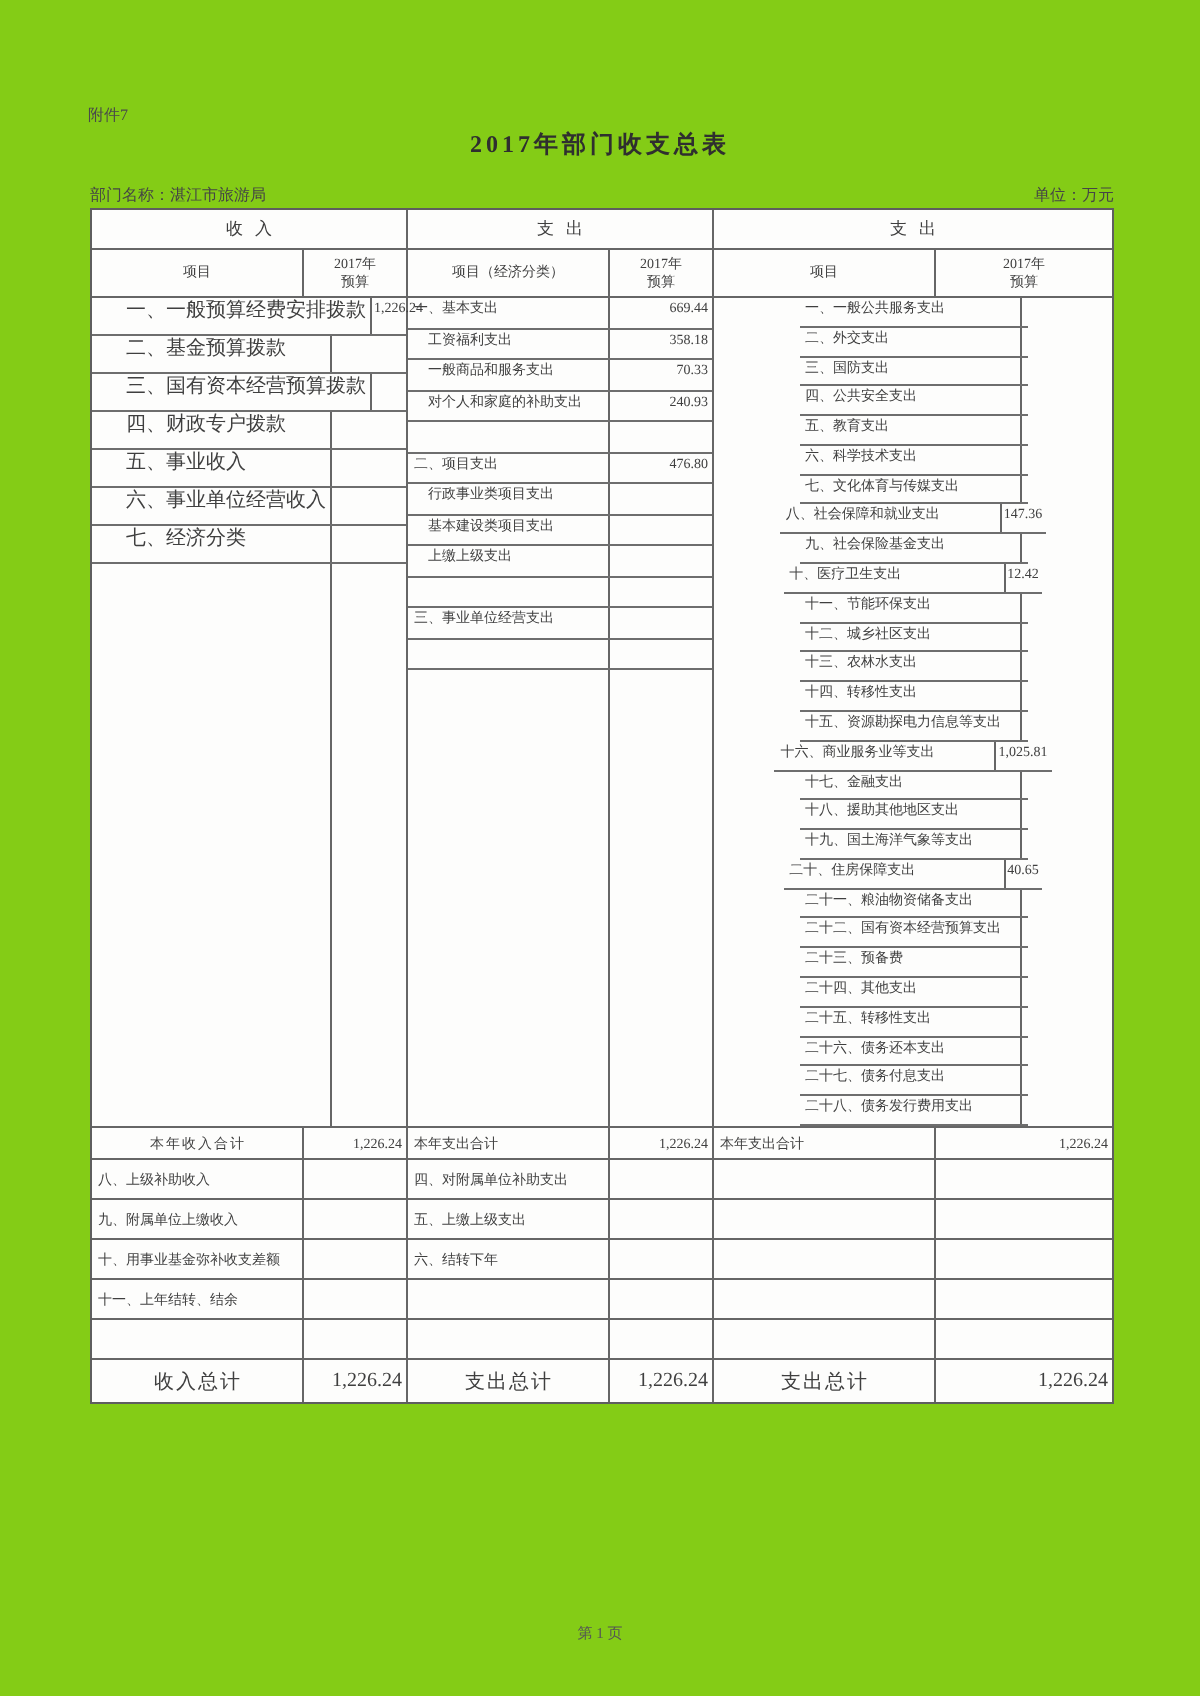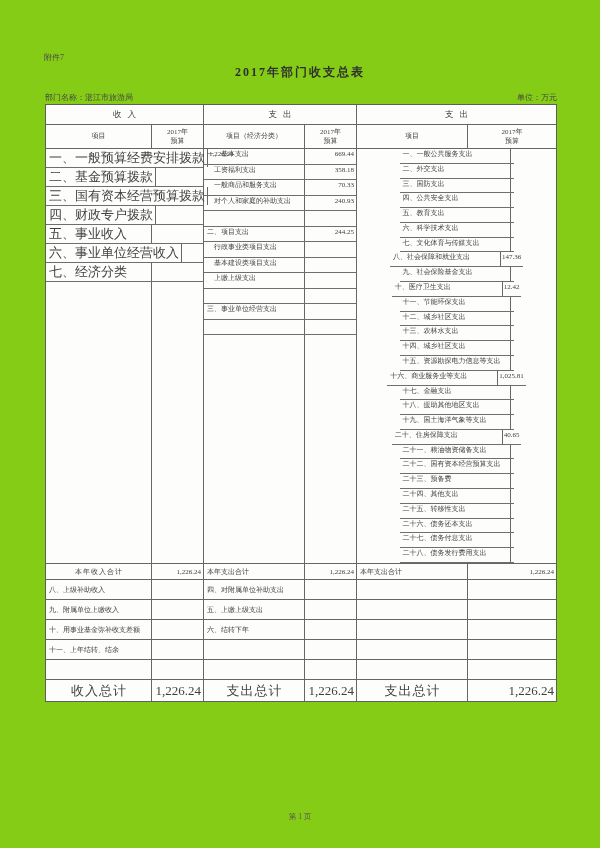--- a/index.html
+++ b/index.html
@@ -58,21 +58,21 @@
   
   .body { display:flex; height:415px; border-bottom:1px solid #666; }
   .sec { display:flex; flex-direction:column; }
   .sec1 { width:158px; border-right:1px solid #666; }
   .sec2 { width:153px; border-right:1px solid #666; }
   .sec3 { width:199px;align-items:center; }
   .row { display:flex; border-bottom:1px solid #6e6e6e; }
   .row .lbl { padding:1px 2px 0 3px; line-height:1.25; white-space:nowrap; }
   .row .val { text-align:right; padding:1px 2px 0 1px; }
   .row .indent { padding-left:10px; }
-  .sec1 .lbl { flex:0 0 106px; border-right:1px solid #666; font-size:13px; }
+  .sec1 .lbl { flex:0 0 106px; border-right:1px solid #666; font-size:10px;margin-left:14px; }
   .sec1 .val { flex:1; }
   .sec2 .lbl { flex:0 0 101px; border-right:1px solid #666; }
   .sec2 .val { flex:1; }
   .sec3 .lbl { flex:0 0 111px; border-right:1px solid #666; }
   .sec3 .val { flex:1; }
   .row-l { height:19px; }
   .row-m { height:15.5px;gap:24px; }
   .sec3 .row { flex:1 1 0; min-height:0; }
   .sec3 .row:last-child { border-bottom:none; }
   .filler { flex:1 1 auto; display:flex; }
@@ -86,21 +86,21 @@
     display:grid; grid-template-columns:106px 52px 101px 52px 111px 88px;
     border-bottom:1px solid #666;
   }
   .brow .cell { display:flex; align-items:center; padding:0 2px 0 3px; white-space:nowrap; }
   .brow .num { justify-content:flex-end; padding-right:2px; }
   .brow .ctr { justify-content:center; letter-spacing:1px; }
   .brow-subtotal { height:16px; }
   .brow-item { height:20px; }
   .brow-blank { height:20px; }
   .brow-total { height:21px; border-bottom:none; }
-  .brow-total .cell { font-size:13px; }
+  .brow-total .cell { font-size:10px; }
 
   .footer {
     position:absolute; bottom:26px; left:0; width:100%;
     text-align:center; font-size:7.5px; color:#555;
   }
 </style>
 </head>
 <body>
 
 <div class="page">
@@ -185,21 +185,21 @@
           <div class="row row-m">
             <div class="lbl indent">对个人和家庭的补助支出</div>
             <div class="val">240.93</div>
           </div>
           <div class="row row-m">
             <div class="lbl"></div>
             <div class="val"></div>
           </div>
           <div class="row row-m">
             <div class="lbl">二、项目支出</div>
-            <div class="val">244.25</div>
+            <div class="val">476.80</div>
           </div>
           <div class="row row-m">
             <div class="lbl indent">行政事业类项目支出</div>
             <div class="val"></div>
           </div>
           <div class="row row-m">
             <div class="lbl indent">基本建设类项目支出</div>
             <div class="val"></div>
           </div>
           <div class="row row-m">
@@ -271,21 +271,21 @@
           </div>
           <div class="row">
             <div class="lbl">十二、城乡社区支出</div>
             <div class="val"></div>
           </div>
           <div class="row">
             <div class="lbl">十三、农林水支出</div>
             <div class="val"></div>
           </div>
           <div class="row">
-            <div class="lbl">十四、城乡社区支出</div>
+            <div class="lbl">十四、转移性支出</div>
             <div class="val"></div>
           </div>
           <div class="row">
             <div class="lbl">十五、资源勘探电力信息等支出</div>
             <div class="val"></div>
           </div>
           <div class="row">
             <div class="lbl">十六、商业服务业等支出</div>
             <div class="val">1,025.81</div>
           </div>

